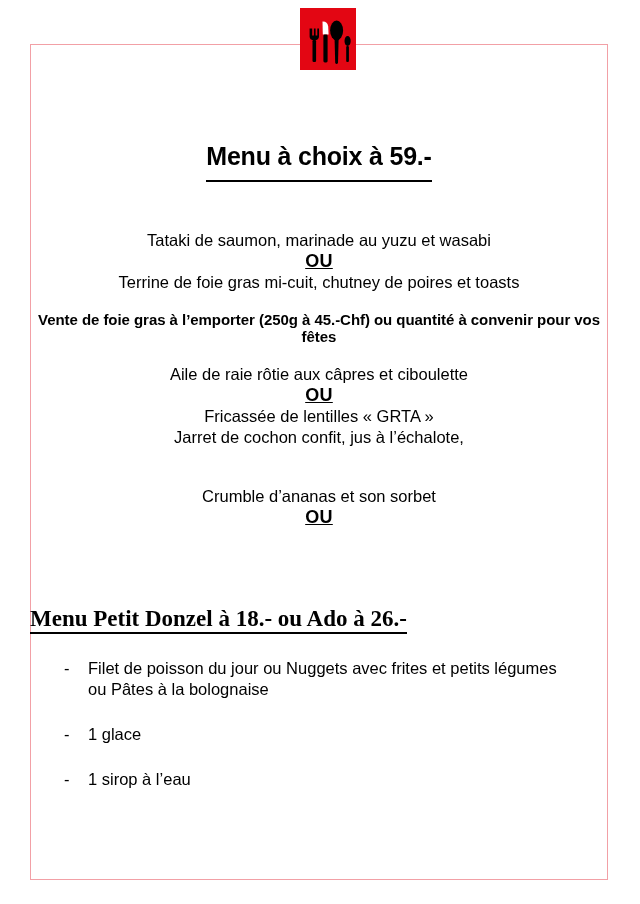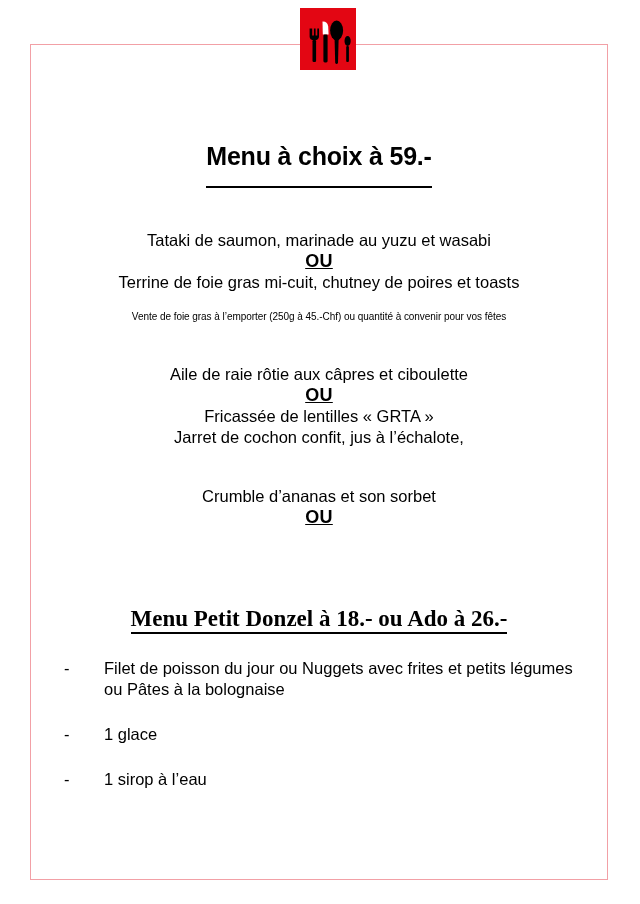--- a/index.html
+++ b/index.html
@@ -55,21 +55,21 @@
     left: 0;
     width: 100%;
     text-align: center;
     font-size: 25px;
     font-weight: bold;
     font-family: "Liberation Sans", sans-serif;
     letter-spacing: -0.2px;
   }
   .title-main span {
     border-bottom: 2.5px solid #000;
-    padding-bottom: 16px;
+    padding-bottom: 10px;
   }
 
   .course {
     position: absolute;
     left: 0;
     width: 100%;
     text-align: center;
     font-size: 16.5px;
     line-height: 21px;
     font-family: "Liberation Sans", sans-serif;
@@ -86,32 +86,32 @@
   .course-starter  { top: 186px; }
   .course-main     { top: 320px; }
   .course-dessert  { top: 442px; }
 
   .foiegras-note {
     position: absolute;
     top: 267px;
     left: 0;
     width: 100%;
     text-align: center;
-    font-size: 10px;
-    font-weight: normal;
+    font-size: 15px;
+    font-weight: bold;
     font-family: "Liberation Sans", sans-serif;
     letter-spacing: -0.05px;
   }
 
   .title-kids {
     position: absolute;
     top: 562px;
     left: 0;
     width: 100%;
-    text-align: center;
+    text-align: left;
     font-size: 23px;
     font-weight: bold;
     font-family: "Liberation Serif", serif;
   }
   .title-kids span {
     border-bottom: 2.5px solid #000;
     padding-bottom: 1px;
   }
 
   .kids-list {
@@ -126,21 +126,21 @@
     margin-bottom: 24px;
     font-size: 16.5px;
     line-height: 21px;
     font-family: "Liberation Sans", sans-serif;
   }
   .kids-dash {
     width: 24px;
     flex: 0 0 24px;
     text-align: left;
   }
-  .kids-text { flex: 1; margin-left: 16px; }
+  .kids-text { flex: 1; }
   .kids-text .l2 { display: block; }
 </style>
 </head>
 <body>
 
 <div class="page-frame"></div>
 
 <div class="logo">
   <svg width="56" height="62" viewBox="0 0 56 62">
 

